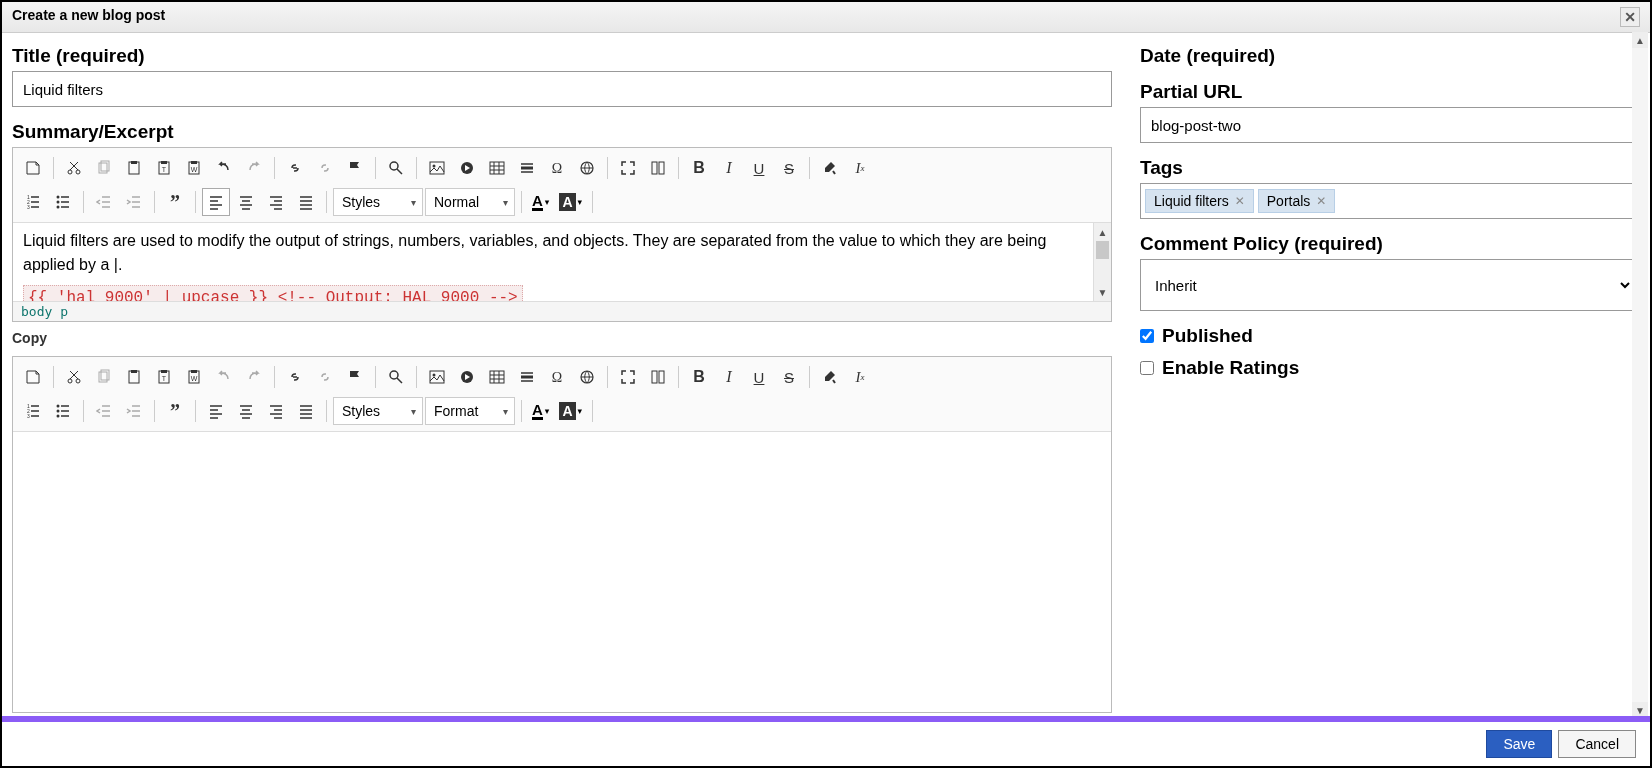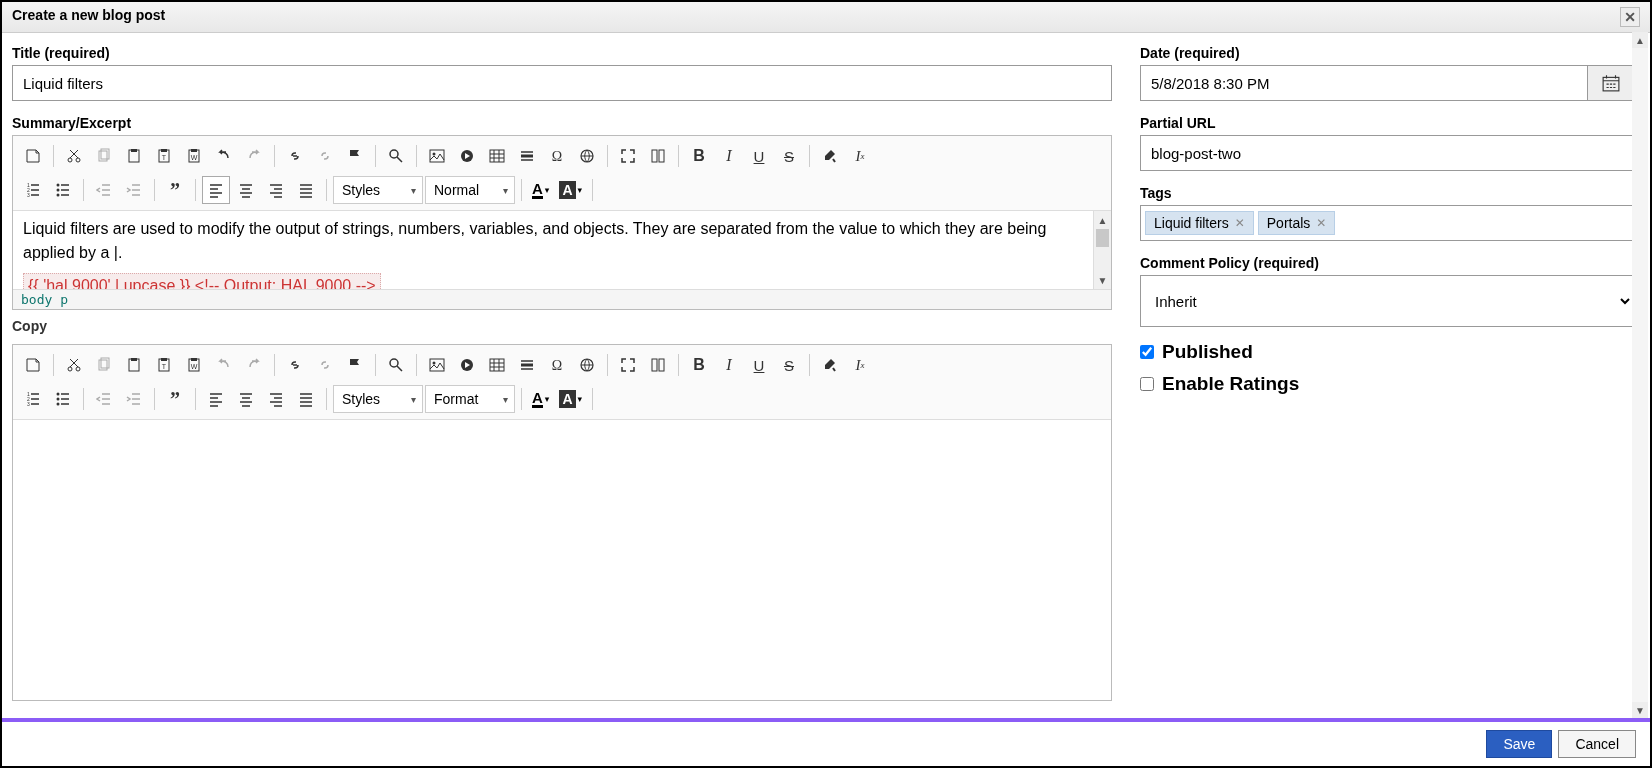--- a/index.html
+++ b/index.html
@@ -3,21 +3,21 @@
 <meta charset="utf-8">
 <style>
 * { box-sizing: border-box; margin: 0; padding: 0; }
 body { font-family: "Segoe UI", Arial, sans-serif; font-size: 13px; background: #fff; border: 2px solid #000; width: 1652px; height: 768px; position: relative; overflow: hidden; }
 .dialog-header { background: linear-gradient(#f5f5f5, #e8e8e8); border-bottom: 1px solid #ccc; padding: 5px 10px; font-weight: bold; font-size: 14px; display: flex; justify-content: space-between; }
 .close-x { width: 20px; height: 20px; display: flex; align-items: center; justify-content: center; cursor: pointer; color: #555; border: 1px solid #bbb; background: #eee; font-size: 14px; }
 .main-area { display: flex; padding: 12px 16px 0 10px; gap: 28px; height: calc(100% - 70px); overflow: hidden; }
 .left-col { flex: 1; min-width: 0; }
 .right-col { width: 494px; }
 .field { margin-bottom: 14px; }
-.field-label { font-weight: bold; font-size: 14px; margin-bottom: 4px; display: block; }
+.field-label { font-weight: bold; font-size: 19px; margin-bottom: 4px; display: block; }
 .text-input { width: 100%; border: 1px solid #999; padding: 6px 10px; font-size: 15px; height: 36px; }
 .date-wrap { display: flex; }
 .date-wrap .text-input { flex: 1; }
 .cal-btn { width: 46px; border: 1px solid #999; border-left: none; background: #eee; display: flex; align-items: center; justify-content: center; cursor: pointer; }
 .tag-box { border: 1px solid #999; padding: 4px; display: flex; gap: 4px; flex-wrap: wrap; min-height: 36px; align-items: center; }
 .tag { background: #d6e3f0; border: 1px solid #b8cfe6; padding: 3px 8px; font-size: 14px; display: inline-flex; align-items: center; gap: 6px; }
 .tag-x { color: #888; cursor: pointer; font-size: 12px; }
 .select { width: 100%; border: 1px solid #999; padding: 6px 10px; font-size: 15px; height: 52px; background: #fff; }
 .checkbox-row { display: flex; align-items: center; gap: 8px; margin-bottom: 10px; }
 .checkbox-row input { width: 14px; height: 14px; }
@@ -32,30 +32,30 @@
 .tbtn.disabled svg { fill: #aaa; }
 .tbtn.disabled { color: #aaa; }
 .tsep { width: 1px; height: 22px; background: #ccc; margin: 0 4px; }
 .dropdown { height: 28px; border: 1px solid #ccc; background: #fff; padding: 0 22px 0 8px; font-size: 14px; position: relative; display: inline-flex; align-items: center; min-width: 90px; cursor: pointer; }
 .dropdown::after { content: "▾"; position: absolute; right: 6px; color: #555; font-size: 10px; }
 .color-btn { display: inline-flex; align-items: center; gap: 2px; height: 28px; padding: 0 4px; cursor: pointer; }
 .color-a { font-weight: bold; font-size: 15px; border-bottom: 3px solid #000; line-height: 14px; }
 .color-bg { background: #333; color: #fff; font-weight: bold; padding: 1px 3px; font-size: 14px; }
 
 .editor-content { padding: 6px 10px; font-size: 16px; line-height: 1.5; position: relative; height: 78px; overflow: hidden; }
-.editor-content .code-line { font-family: Liberation Sans, sans-serif; color: #c33; background: #f7ecec; display: inline-block; padding: 0 4px; border: 1px dotted #daa; margin-top: 8px; }
+.editor-content .code-line { font-family: Liberation Mono, monospace; color: #c33; background: #f7ecec; display: inline-block; padding: 0 4px; border: 1px dotted #daa; margin-top: 8px; }
 .editor-status { border-top: 1px solid #ddd; background: #f5f5f5; padding: 2px 8px; font-size: 13px; color: #0f766e; font-family: monospace; }
 .editor-scroll { position: absolute; right: 0; top: 0; bottom: 0; width: 18px; background: #f0f0f0; border-left: 1px solid #ddd; }
 .scroll-up, .scroll-down { height: 18px; display: flex; align-items: center; justify-content: center; font-size: 10px; color: #555; cursor: pointer; }
 .scroll-thumb { background: #c8c8c8; margin: 0 2px; height: 18px; }
 
 .copy-label { font-weight: bold; font-size: 14px; margin-top: 2px; margin-bottom: 4px; color: #333; position: relative; top: -6px; }
 .editor2-content { height: 280px; background: #fff; }
 
-.footer { position: absolute; bottom: 0; left: 0; right: 0; border-top: 4px solid #8b5cf6; padding: 8px 14px; display: flex; justify-content: flex-end; gap: 6px; background: #fff; }
+.footer { position: absolute; bottom: 0; left: 0; right: 0; border-top: 6px solid #8b5cf6; padding: 8px 14px; display: flex; justify-content: flex-end; gap: 6px; background: #fff; }
 .btn { padding: 5px 16px; border: 1px solid #888; background: #f5f5f5; font-size: 14px; cursor: pointer; }
 .btn.primary { background: #2b5fc1; color: #fff; border-color: #1f4a9e; }
 
 .outer-scroll { position: absolute; right: 2px; top: 30px; bottom: 48px; width: 16px; background: #f5f5f5; }
 .outer-scroll .scroll-up, .outer-scroll .scroll-down { height: 16px; background: #eee; }
 </style>
 </head>
 <body>
 
 <div class="dialog-header">
@@ -507,29 +507,20 @@
         </div>
       </div>
       <div class="editor2-content"></div>
     </div>
 
   </div>
 
   <div class="right-col">
     <div class="field">
       <label class="field-label">Date (required)</label>
-      <div class="date-wrap">
-        <input class="text-input" value="5/8/2018 8:30 PM" style="">
-        <div class="cal-btn">
-          <svg width="18" height="18" viewBox="0 0 16 16">
-              <rect x="1" y="3" width="14" height="12" fill="none" stroke="#333"></rect>
-              <path d="M1 6h14M4 1v3M12 1v3M4 9h2M7 9h2M10 9h2M4 12h2M7 12h2M10 12h2" stroke="#333"></path>
-            </svg>
-        </div>
-      </div>
     </div>
 
     <div class="field">
       <label class="field-label">Partial URL</label>
       <input class="text-input" value="blog-post-two" style="">
     </div>
 
     <div class="field">
       <label class="field-label">Tags</label>
       <div class="tag-box">

